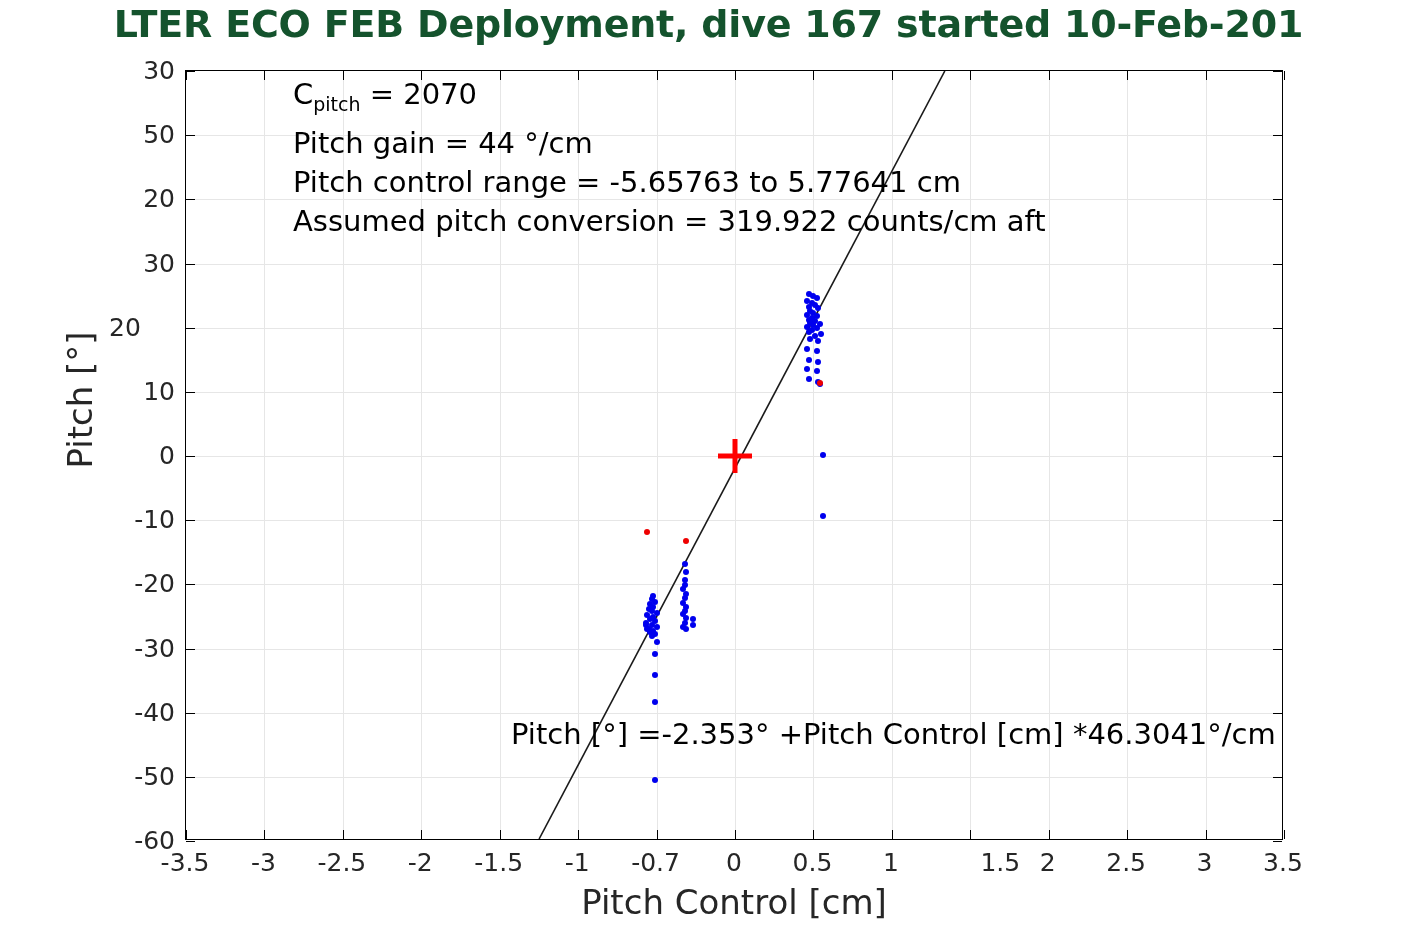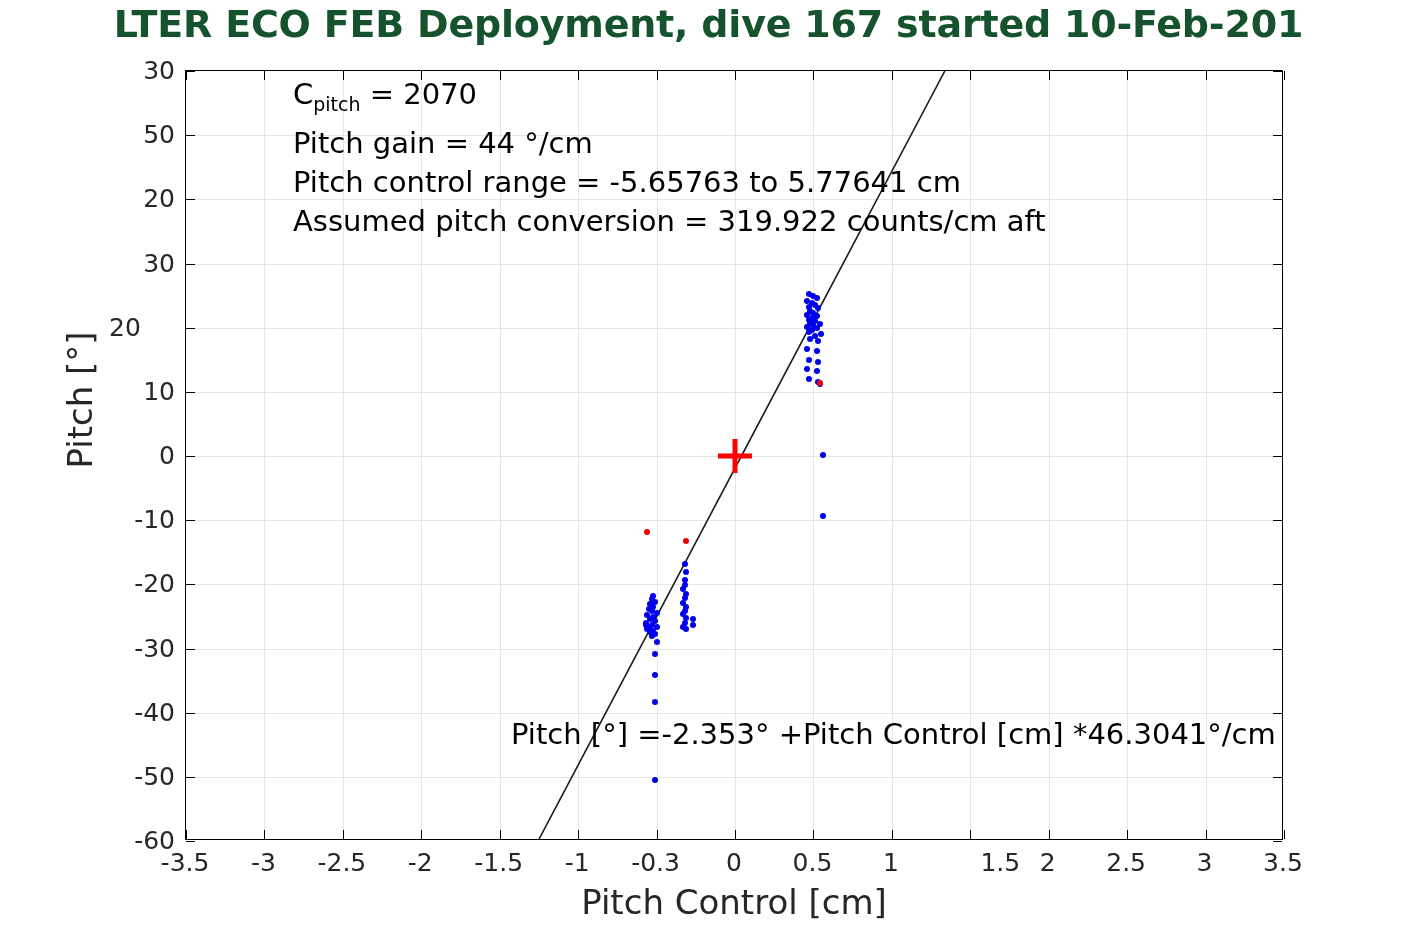--- a/index.html
+++ b/index.html
@@ -368,21 +368,21 @@
 <div id="xlabel">Pitch Control [cm]</div>
 <div id="ylabel">Pitch [°]</div>
 
 <div id="xtick-labels">
     <div class="xtick-label" style="left: 185px; top: 848px;">-3.5</div>
     <div class="xtick-label" style="left: 263.429px; top: 848px;">-3</div>
     <div class="xtick-label" style="left: 341.857px; top: 848px;">-2.5</div>
     <div class="xtick-label" style="left: 420.286px; top: 848px;">-2</div>
     <div class="xtick-label" style="left: 498.714px; top: 848px;">-1.5</div>
     <div class="xtick-label" style="left: 577.143px; top: 848px;">-1</div>
-    <div class="xtick-label" style="left: 655.571px; top: 848px;">-0.3</div>
+    <div class="xtick-label" style="left: 655.571px; top: 848px;">-0.7</div>
     <div class="xtick-label" style="left: 734px; top: 848px;">0</div>
     <div class="xtick-label" style="left: 812.429px; top: 848px;">0.5</div>
     <div class="xtick-label" style="left: 890.857px; top: 848px;">1</div>
     <div class="xtick-label" style="left: 969.286px; top: 848px; margin-left: 31px;">1.5</div>
     <div class="xtick-label" style="left: 1047.71px; top: 848px;">2</div>
     <div class="xtick-label" style="left: 1126.14px; top: 848px;">2.5</div>
     <div class="xtick-label" style="left: 1204.57px; top: 848px;">3</div>
     <div class="xtick-label" style="left: 1283px; top: 848px;">3.5</div>
   </div>
 <div id="ytick-labels">

